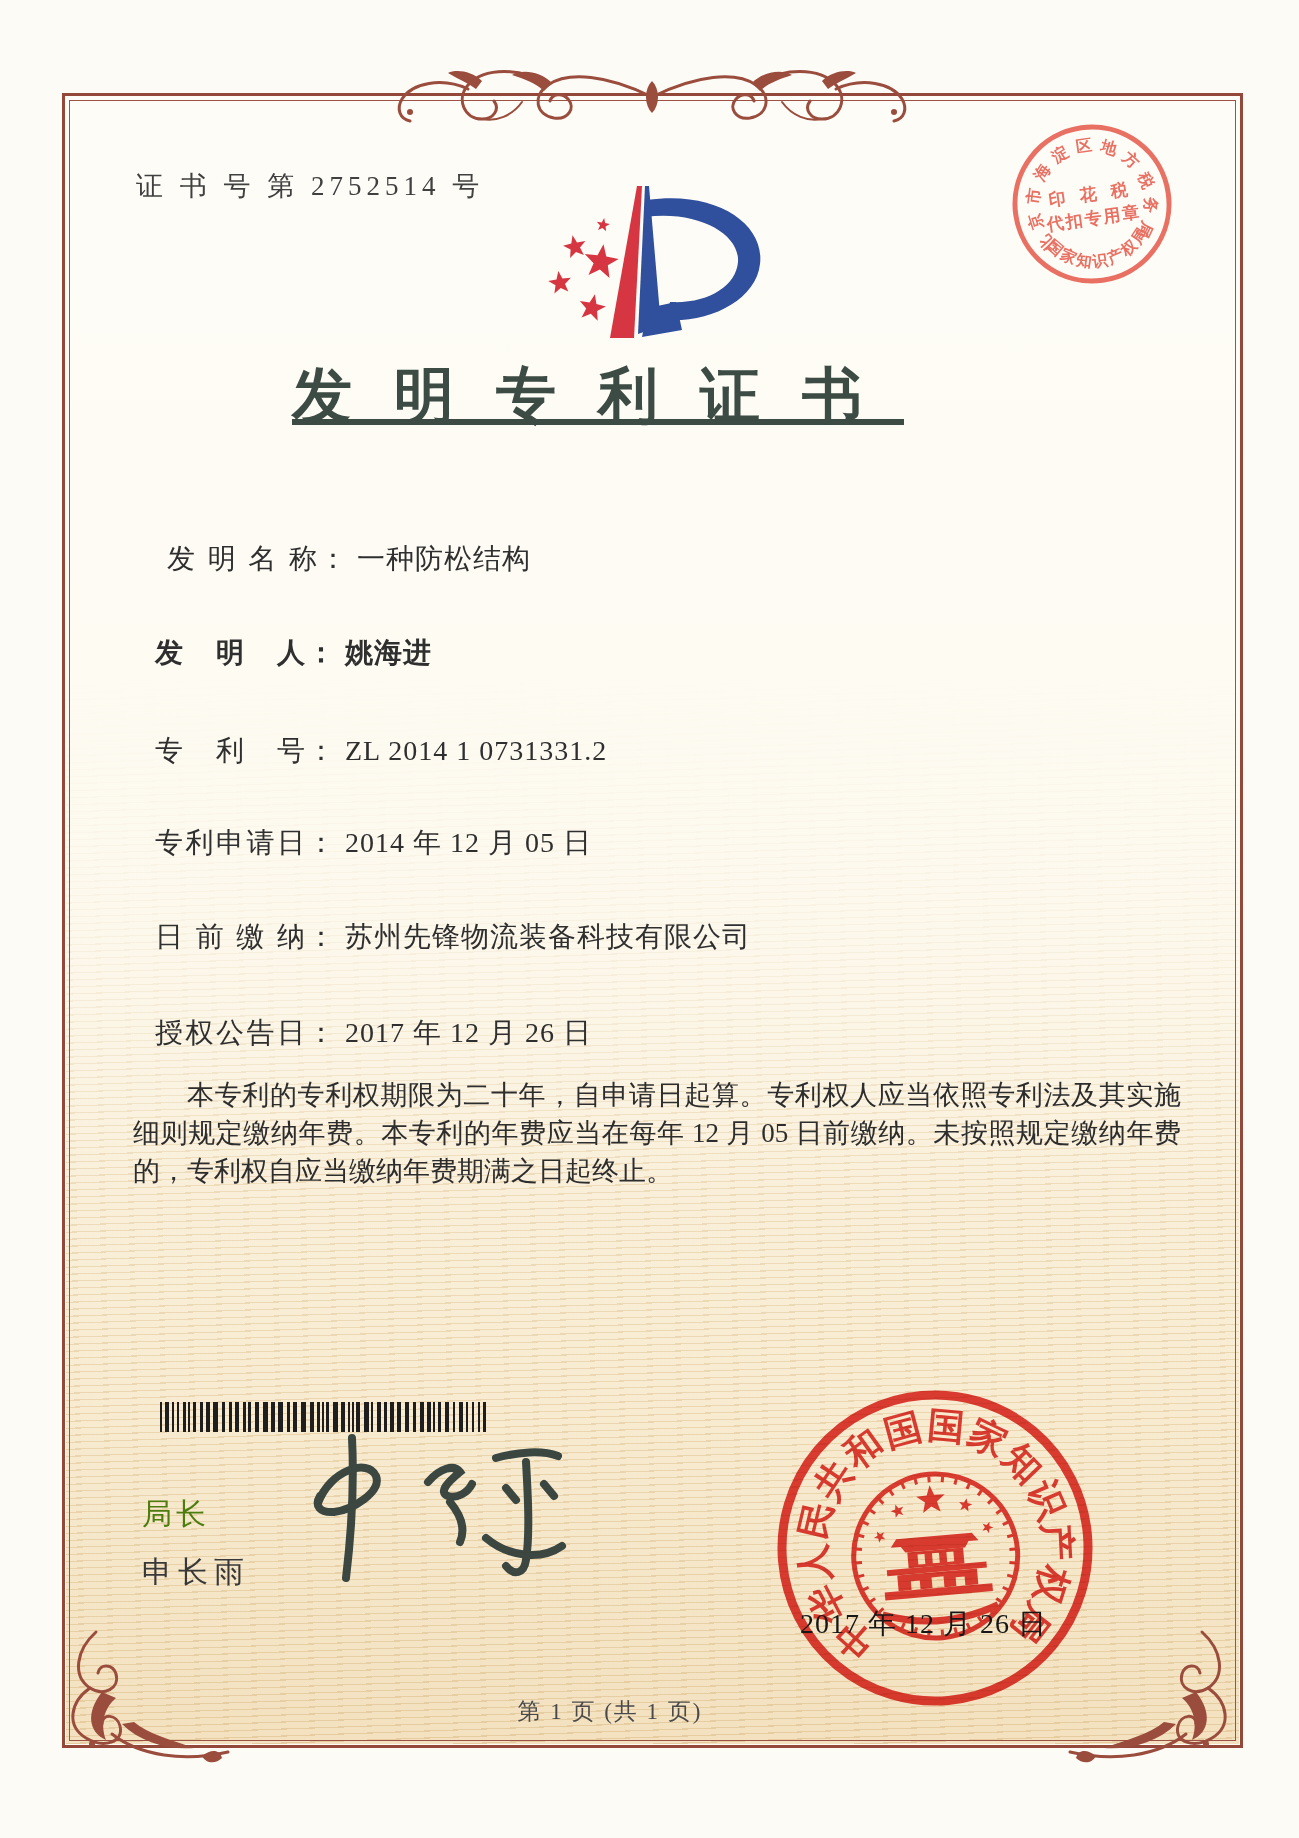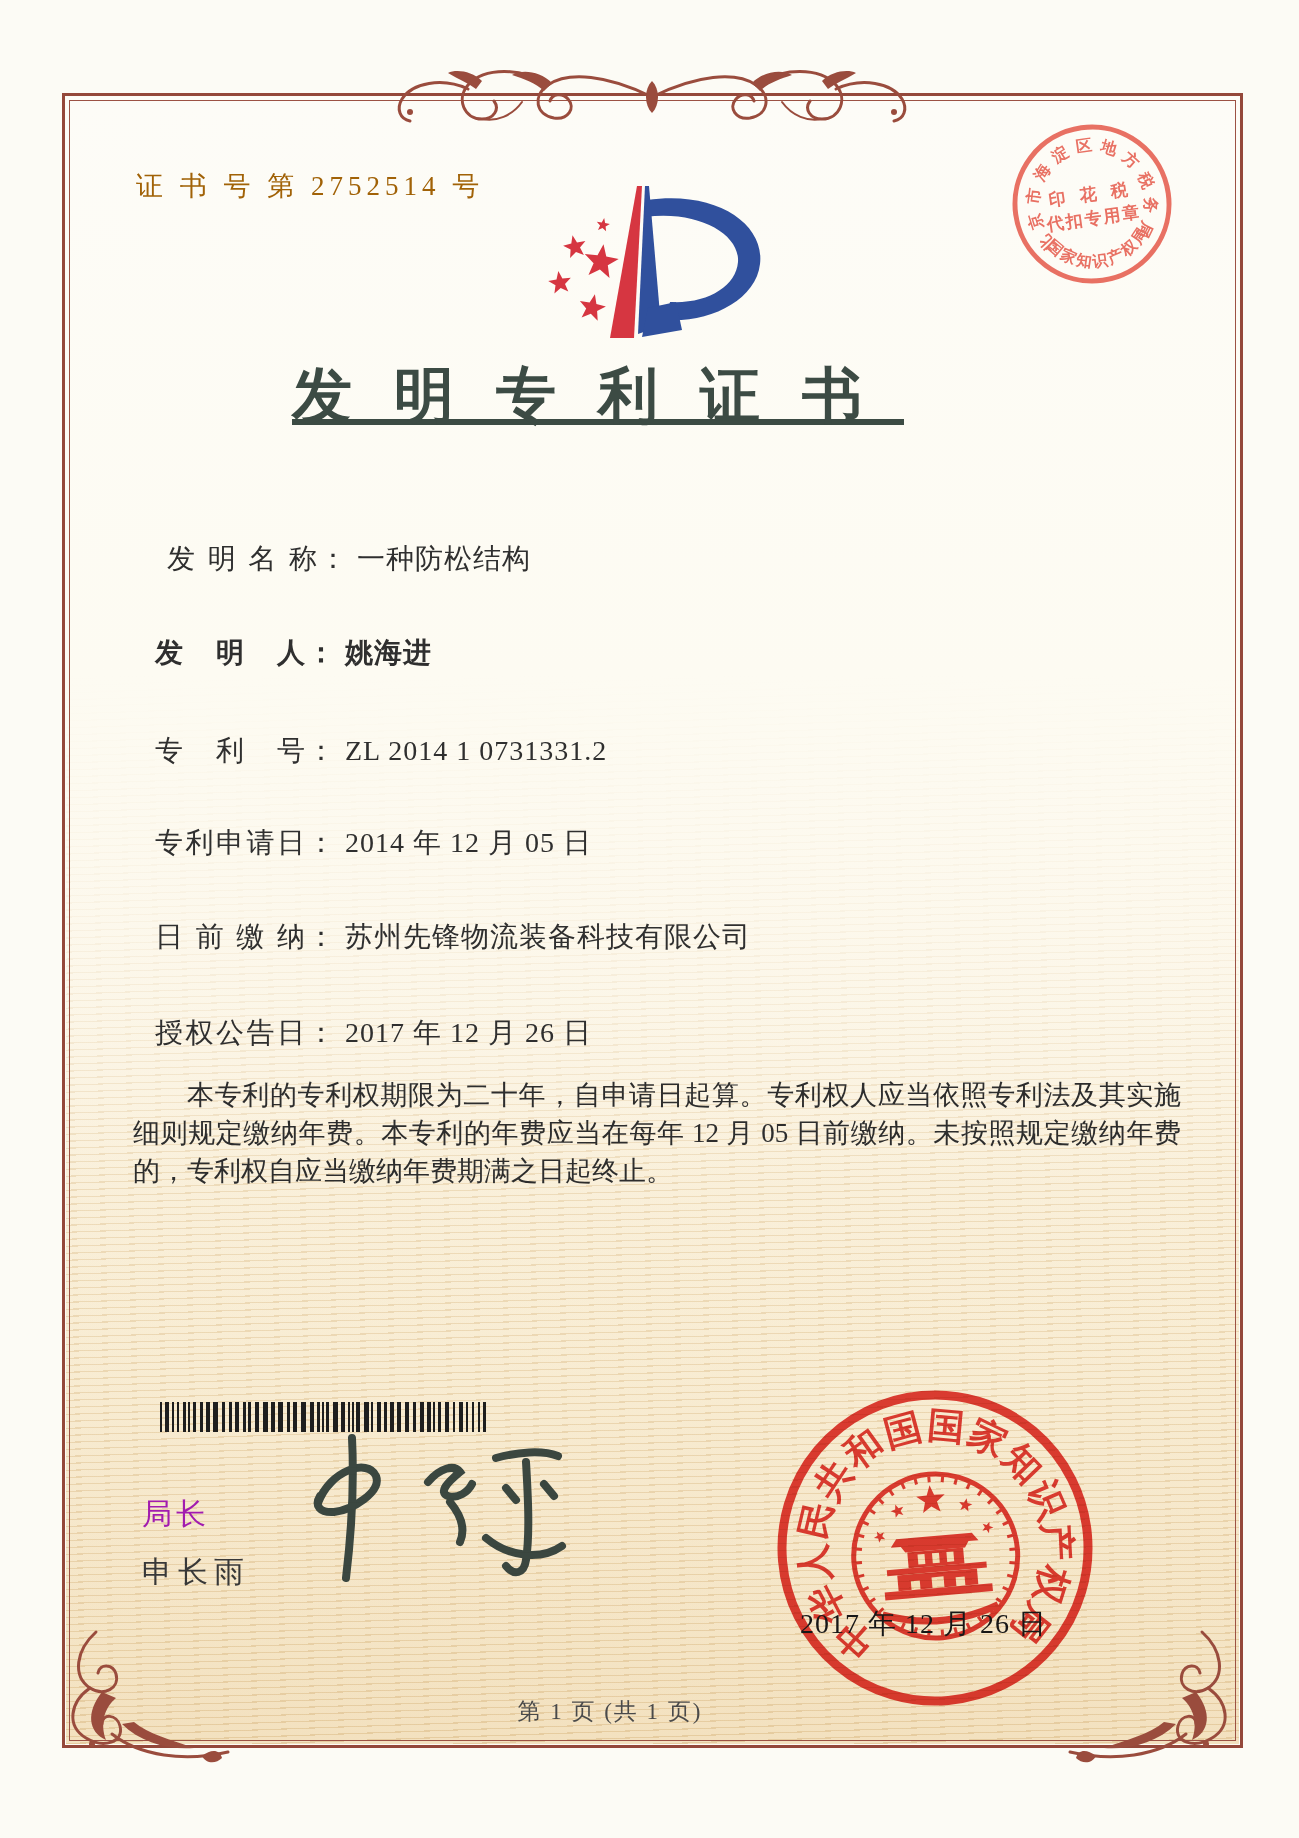--- a/index.html
+++ b/index.html
@@ -23,21 +23,21 @@
     left:62px;top:93px;width:1181px;height:1655px;z-index:2;
     border:3px solid #94483a;box-sizing:border-box;
   }
   #frame-inner{
     position:absolute;left:4px;top:4px;right:4px;bottom:4px;
     border:1px solid #9c5244;
   }
   .ornament{z-index:2;}
   
   #cert-no{
-    left:136px;top:168px;font-size:27px;letter-spacing:5px;color:#a16207;z-index:3;
+    left:136px;top:168px;font-size:27px;letter-spacing:5px;color:#404040;z-index:3;
   }
   
   #sipo-logo{left:530px;top:140px;z-index:3;}
   
   #doc-title{
     left:292px;top:356px;font-size:60px;font-weight:600;color:#3c4b44;
     letter-spacing:42px;white-space:nowrap;z-index:3;text-decoration:underline;
   }
   
   .field-row{left:155px;font-size:28px;color:#2f2f2f;z-index:3;white-space:nowrap;}
@@ -49,21 +49,21 @@
   
   #body-paragraphs{
     left:133px;top:1076px;width:1048px;z-index:3;
     font-size:27px;line-height:38px;text-align:justify;color:#2d2d2d;
   }
   #body-paragraphs p{margin:0;text-indent:2em;}
   
   #barcode{left:160px;top:1402px;width:332px;height:30px;z-index:3;display:flex;align-items:stretch;}
   #barcode i{display:block;background:#1e1e1e;height:100%;}
   
-  #director-label{left:142px;top:1494px;font-size:30px;letter-spacing:4px;color:#a21caf;z-index:3;}
+  #director-label{left:142px;top:1494px;font-size:30px;letter-spacing:4px;color:#4d7c0f;z-index:3;}
   #director-name{left:142px;top:1552px;font-size:30px;letter-spacing:6px;color:#383838;z-index:3;}
   #director-signature{left:290px;top:1418px;z-index:3;}
   
   #tax-stamp{left:1002px;top:114px;z-index:4;mix-blend-mode:multiply;opacity:.93;}
   #main-seal{left:765px;top:1378px;z-index:4;mix-blend-mode:multiply;opacity:.95;}
   #issue-date{left:800px;top:1605px;font-size:28px;letter-spacing:1px;color:#171717;z-index:5;}
   
   #page-footer{left:400px;top:1696px;width:420px;text-align:center;font-size:23px;letter-spacing:2px;color:#4a4a4a;z-index:3;}
 </style>
 </head>

